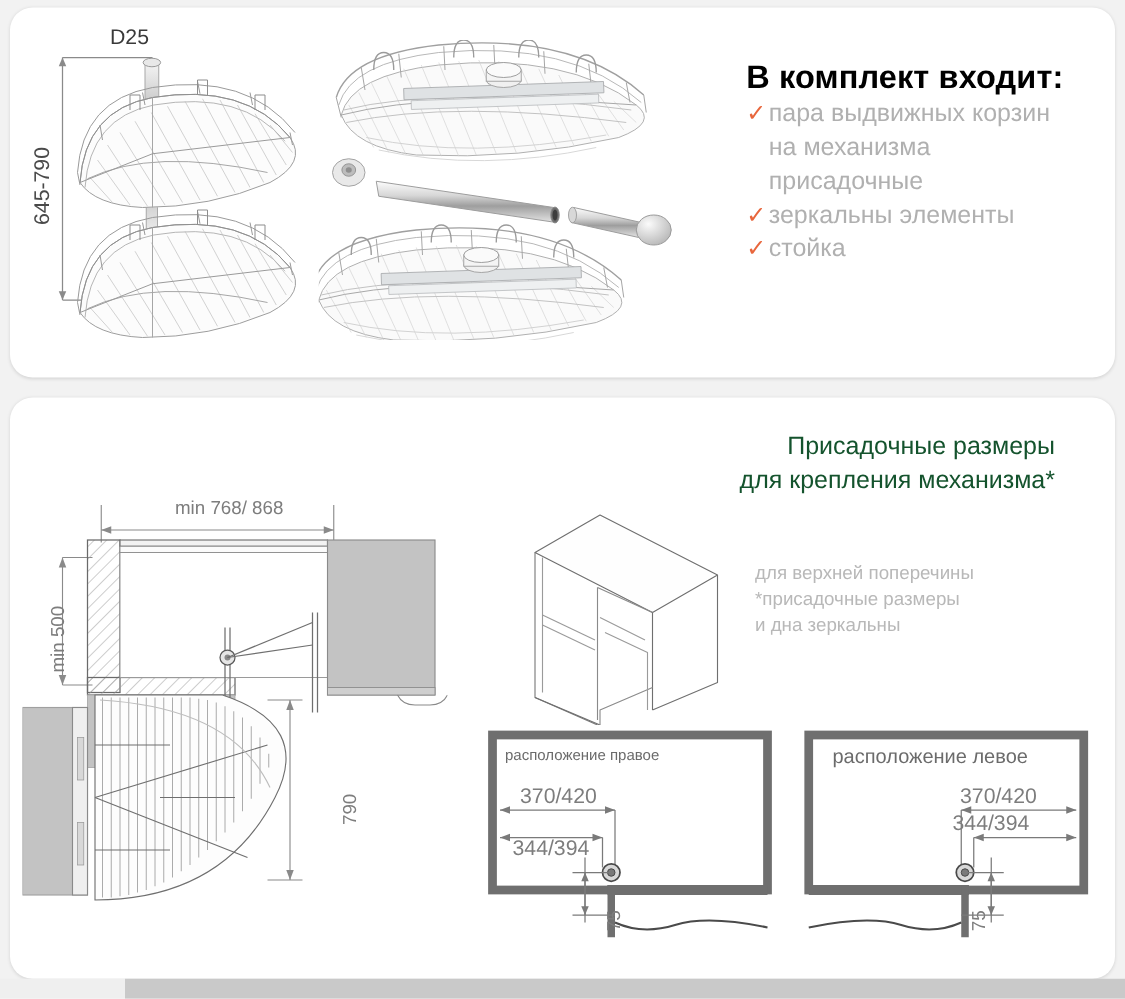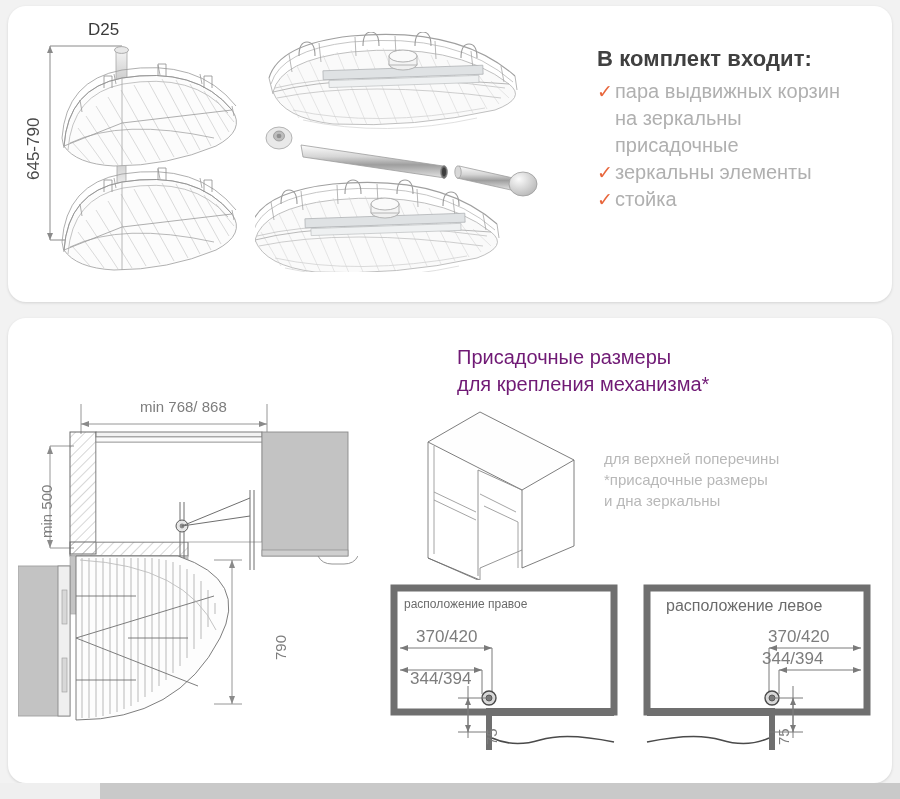--- a/index.html
+++ b/index.html
@@ -16,31 +16,31 @@
   }
   #card-top{left:8px;top:6px;width:884px;height:296px;}
   #card-bottom{left:8px;top:318px;width:884px;height:465px;}
 
   .bottom-bar{position:absolute;left:100px;top:783px;width:800px;height:16px;background:#c9c9c9;}
   .bottom-bar-left{position:absolute;left:0;top:783px;width:100px;height:16px;background:#efefef;}
 
   
   .kit-title{
     position:absolute;left:597px;top:46px;
-    font-size:22px;font-weight:bold;color:#404040;letter-spacing:.1px;
+    font-size:26px;font-weight:bold;color:#000000;letter-spacing:.1px;
   }
   .kit-list{position:absolute;left:597px;top:78px;width:290px;}
   .kit-item{display:flex;align-items:flex-start;font-size:20px;color:#b0b0b0;line-height:27px;}
   .kit-item .chk{color:#e8663c;font-size:19px;width:18px;flex:0 0 18px;line-height:27px;}
   .kit-item .chk.blank{color:transparent;}
   .kit-item .txt{flex:1;}
 
   .sec-title{
-    position:absolute;left:457px;top:344px;width:400px;text-align:left;
-    font-size:20px;color:#701a75;line-height:27px;
+    position:absolute;left:444px;top:344px;width:400px;text-align:right;
+    font-size:20px;color:#14532d;line-height:27px;
   }
   .footnote{
     position:absolute;left:604px;top:448px;width:250px;
     font-size:15px;color:#b8b8b8;line-height:21px;
   }
 
   .dim{font-size:15px;color:#7d7d7d;position:absolute;white-space:nowrap;}
   .dim.vert{transform-origin:0 0;transform:rotate(-90deg);}
   .dim.small{font-size:13px;}
 
@@ -309,21 +309,21 @@
 </svg>
 
 <div class="kit-title">В комплект входит:</div>
 <div class="kit-list">
   <div class="kit-item">
     <span class="chk">✓</span>
     <span class="txt">пара выдвижных корзин</span>
   </div>
   <div class="kit-item">
     <span class="chk blank">✓</span>
-    <span class="txt">на зеркальны</span>
+    <span class="txt">на механизма</span>
   </div>
   <div class="kit-item">
     <span class="chk blank">✓</span>
     <span class="txt">присадочные</span>
   </div>
   <div class="kit-item">
     <span class="chk">✓</span>
     <span class="txt">зеркальны элементы</span>
   </div>
   <div class="kit-item">

